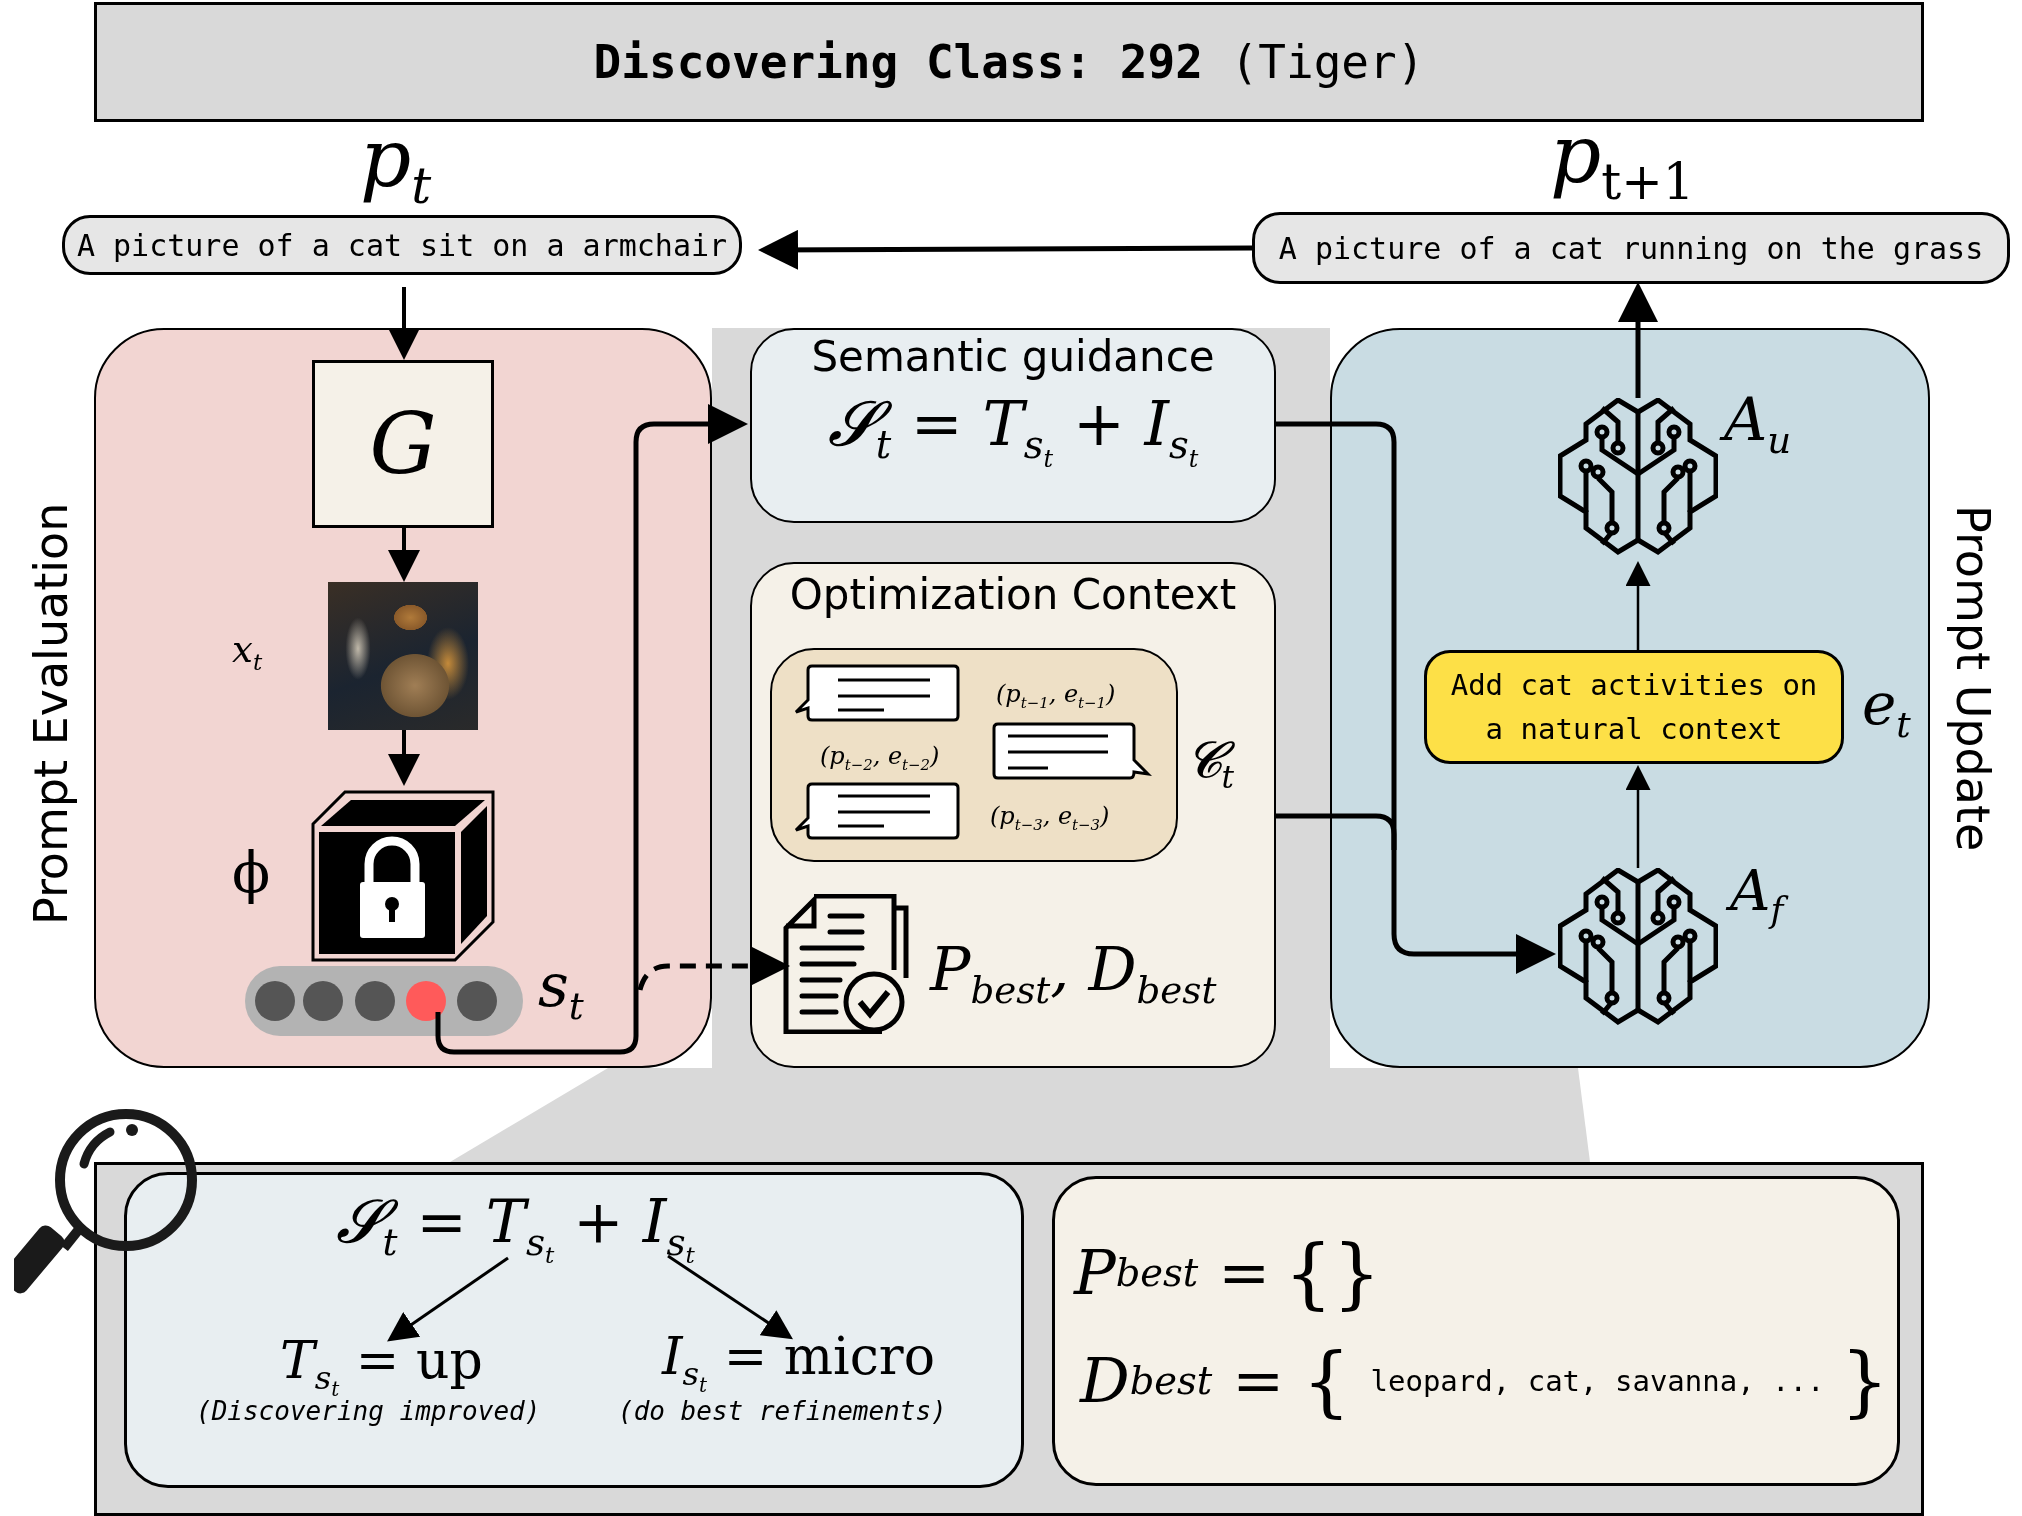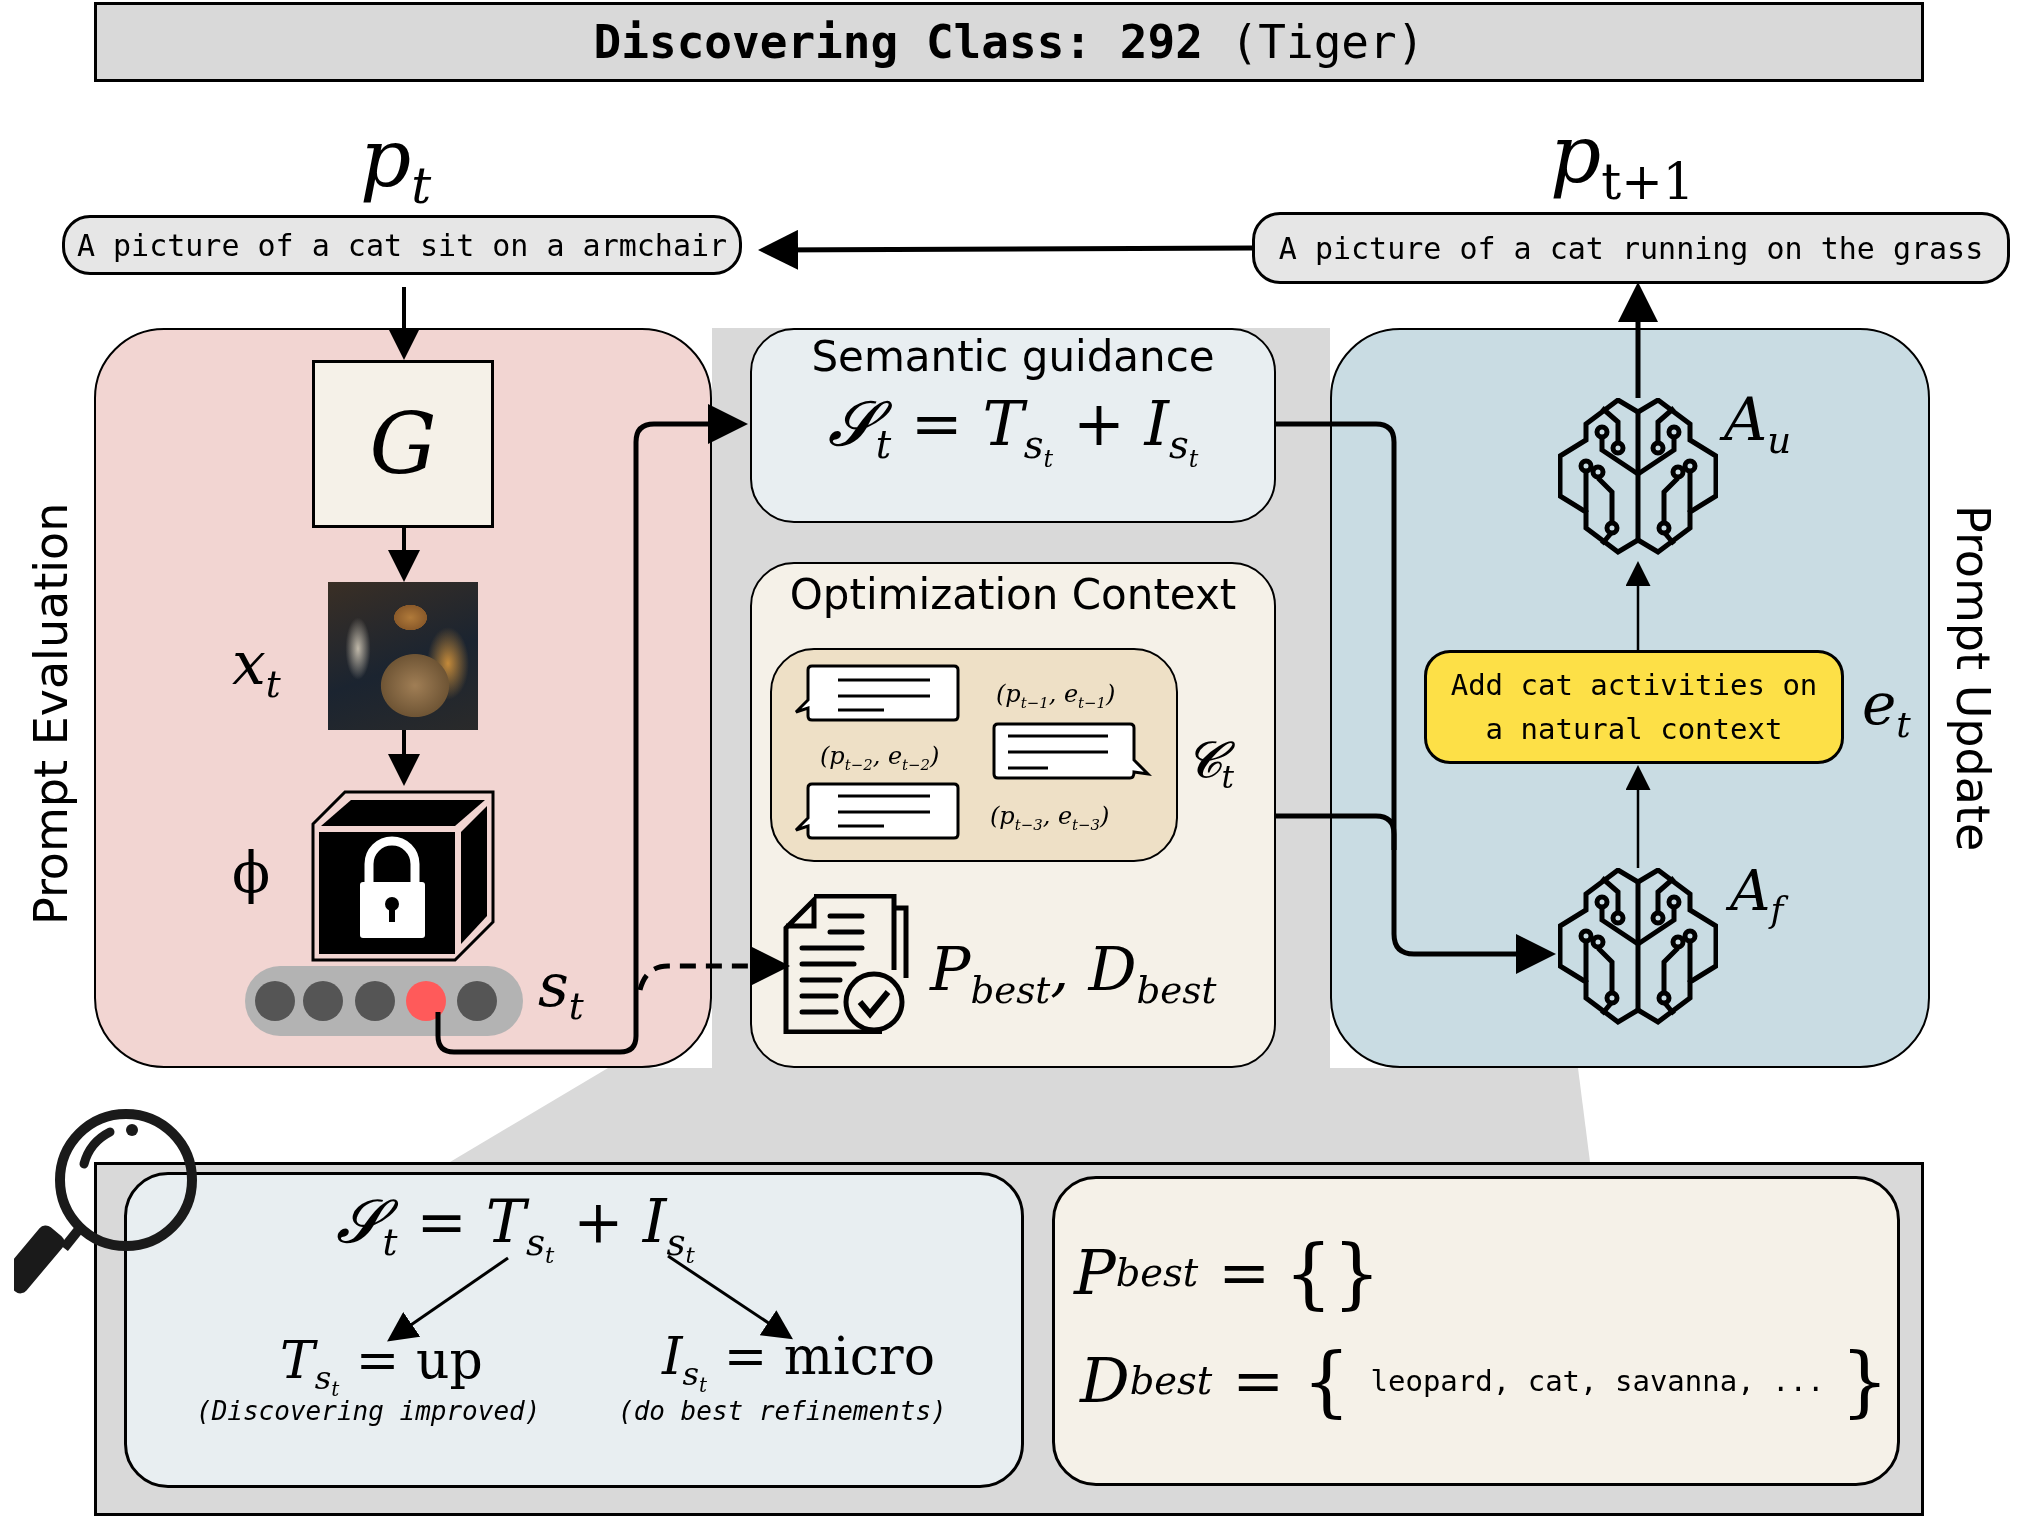--- a/index.html
+++ b/index.html
@@ -2,21 +2,21 @@
 <html><head>
 <meta charset="utf-8">
 <style>
   html, body { margin:0; padding:0; background:#ffffff; }
   body { width:2022px; height:1516px; position:relative; overflow:hidden;
          font-family:"DejaVu Sans", sans-serif; color:#000; }
   .abs { position:absolute; }
   .mono { font-family:"DejaVu Sans Mono","Liberation Mono", monospace; }
   .serif { font-family:"DejaVu Serif","Liberation Serif", serif; }
   .math { font-family:"DejaVu Serif","Liberation Serif", serif; font-style:italic; }
-  .title-bar { left:94px; top:2px; width:1830px; height:80px; background:#d9d9d9;
+  .title-bar { left:94px; top:2px; width:1830px; height:120px; background:#d9d9d9;
                border:3px solid #000; box-sizing:border-box; display:flex;
                align-items:center; justify-content:center; font-size:46px; font-weight:bold; }
   .title-bar .paren { font-weight:normal; }
   .prompt-box { background:#e6e6e6; border:3px solid #000; border-radius:28px; box-sizing:border-box;
                 display:flex; align-items:center; justify-content:center; font-size:30px; white-space:nowrap; }
   .panel { border:2.5px solid #000; box-sizing:border-box; }
   .panel-eval { left:94px; top:328px; width:618px; height:740px; background:#f2d5d2; border-radius:70px; }
   .panel-upd { left:1330px; top:328px; width:600px; height:740px; background:#c9dce3; border-radius:70px; }
   .center-bg { left:712px; top:328px; width:618px; height:740px; background:#d9d9d9; }
   .sem-box { left:750px; top:328px; width:526px; height:195px; background:#e8eef1; border-radius:44px; }
@@ -72,21 +72,21 @@
 <div class="abs panel panel-eval"></div>
 <div class="abs panel panel-upd"></div>
 
 <div class="abs vlabel" style="left:24px;top:925px;transform:rotate(-90deg);transform-origin:left top;">Prompt Evaluation</div>
 <div class="abs vlabel" style="left:2000px;top:505px;transform:rotate(90deg);transform-origin:left top;">Prompt Update</div>
 
 <div class="abs gen-box math">
   <span>G</span>
 </div>
 
-<div class="abs math" style="left:232px;top:628px;font-size:60px;">
+<div class="abs math" style="left:232px;top:628px;font-size:37px;">
   <span>x</span><sub>t</sub>
 </div>
 <div class="abs cat-img"></div>
 
 <div class="abs math" style="left:232px;top:840px;font-size:56px;font-style:normal;">ϕ</div>
 <svg class="abs" style="left:305px;top:784px;" width="190" height="178" viewBox="0 0 190 178">
   <polygon points="8,40 40,8 188,8 188,138 150,176 8,176" fill="#f2d5d2" stroke="#000" stroke-width="3"></polygon>
   <polygon points="16,42 46,16 180,16 150,42" fill="#000"></polygon>
   <polygon points="156,48 182,22 182,132 156,160" fill="#000"></polygon>
   <rect x="14" y="48" width="136" height="122" fill="#000"></rect>

